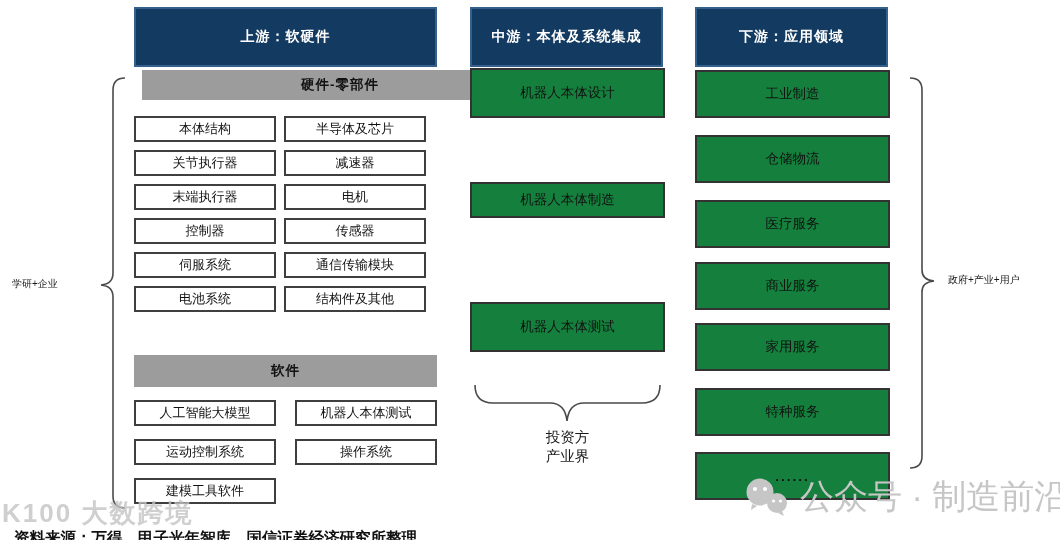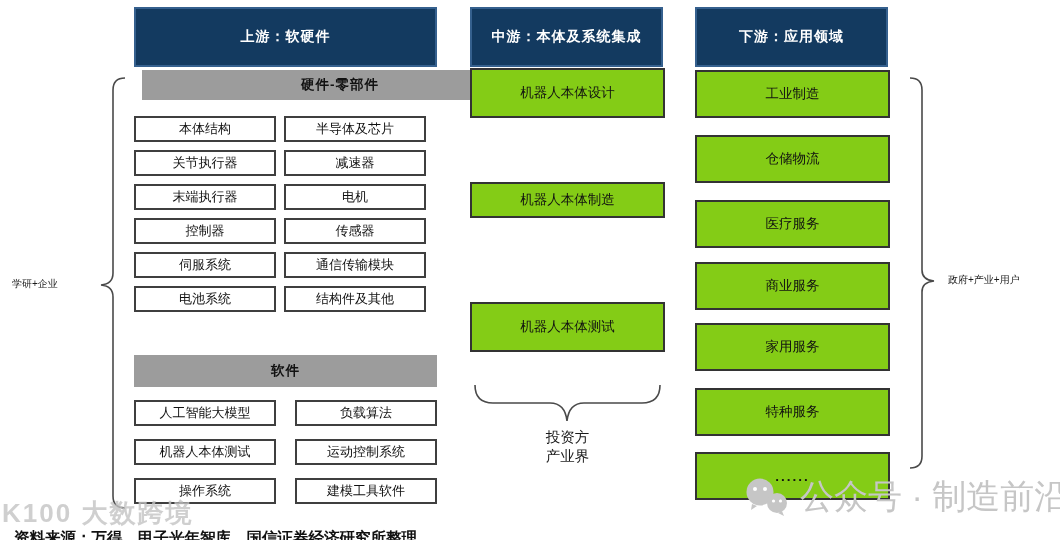--- a/index.html
+++ b/index.html
@@ -14,21 +14,21 @@
   .gray-bar{
     position:absolute;background:#9c9c9c;display:flex;align-items:center;justify-content:center;
     color:#111;font-size:13.5px;font-weight:700;letter-spacing:1px;box-sizing:border-box;
   }
   .small-box{
     background:#fff;border:2px solid #3f3f3f;box-sizing:border-box;
     display:flex;align-items:center;justify-content:center;
     font-size:13px;color:#111;white-space:nowrap;
   }
   .big-box{
-    position:absolute;background:#84cc16;border:2px solid #333;box-sizing:border-box;
+    position:absolute;background:#15803d;border:2px solid #333;box-sizing:border-box;
     display:flex;align-items:center;justify-content:center;
     font-size:13.5px;color:#111;white-space:nowrap;
   }
   .grid2{
     position:absolute;display:grid;grid-template-columns:142px 142px;
     column-gap:19px;row-gap:13px;
   }
   .grid2 .small-box{height:26px;}
 
   .side-label{position:absolute;font-size:10px;color:#1a1a1a;white-space:nowrap;}
@@ -70,21 +70,20 @@
     <div class="small-box">伺服系统</div>
     <div class="small-box">通信传输模块</div>
     <div class="small-box">电池系统</div>
     <div class="small-box">结构件及其他</div>
   </div>
 
   <div class="gray-bar" style="left:134px;top:355px;width:303px;height:32px;">软件</div>
 
   <div class="grid2" style="left:134px;top:400px;width:303px;">
     <div class="small-box">人工智能大模型</div>
-    <div class="small-box">负载算法</div>
     <div class="small-box">机器人本体测试</div>
     <div class="small-box">运动控制系统</div>
     <div class="small-box">操作系统</div>
     <div class="small-box">建模工具软件</div>
   </div>
 
   <div class="navy-header" style="left:470px;top:7px;width:193px;">中游：本体及系统集成</div>
 
   <div class="big-box" style="left:470px;top:68px;width:195px;height:50px;">机器人本体设计</div>
   <div class="big-box" style="left:470px;top:182px;width:195px;height:36px;">机器人本体制造</div>

